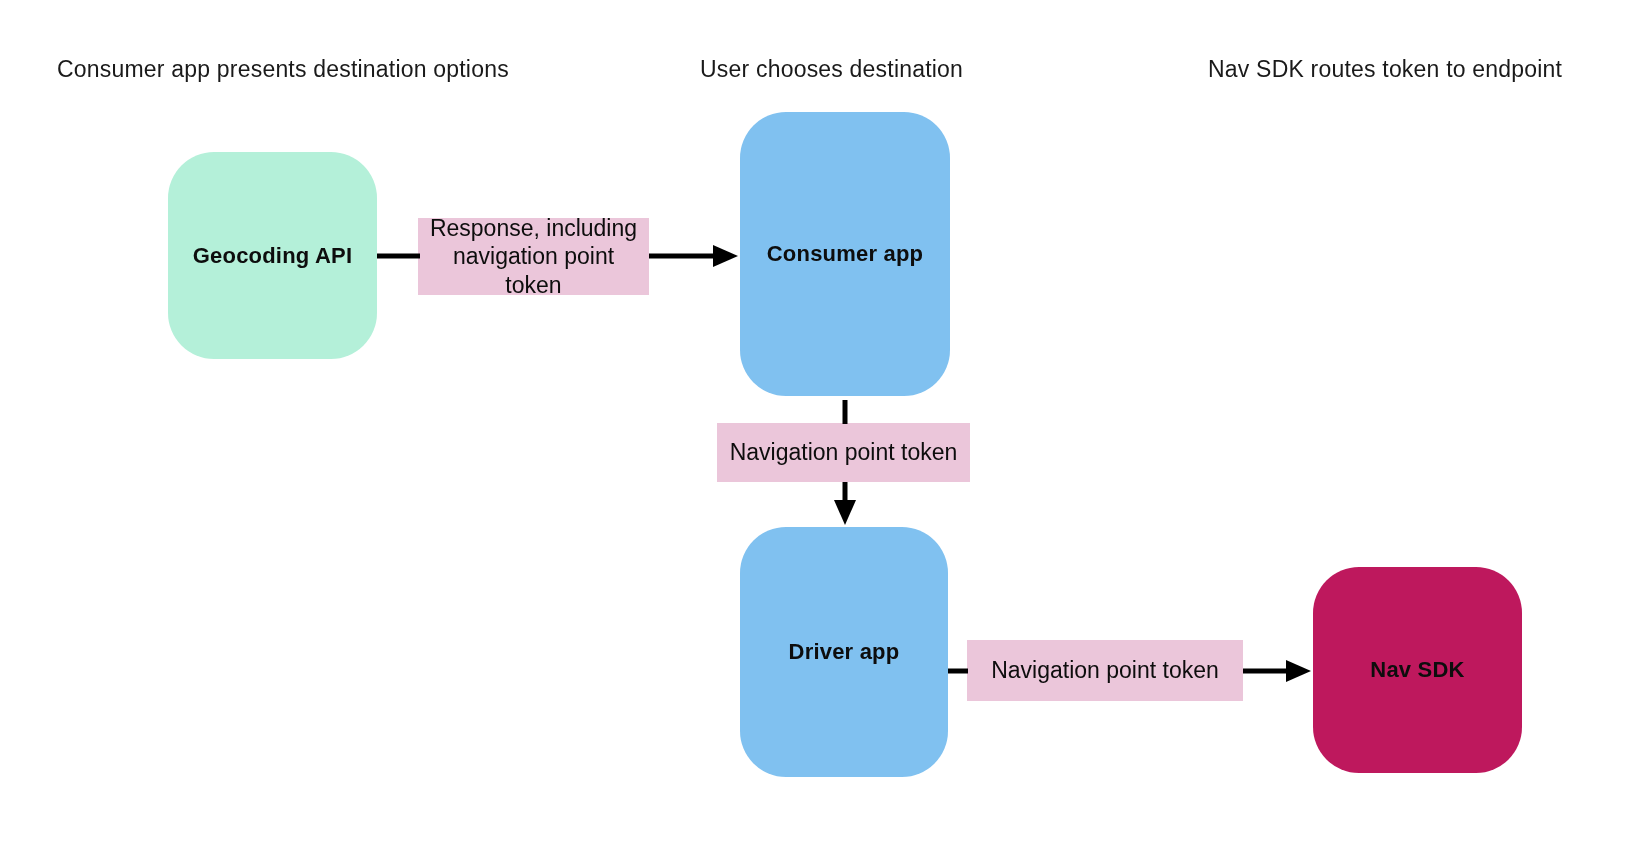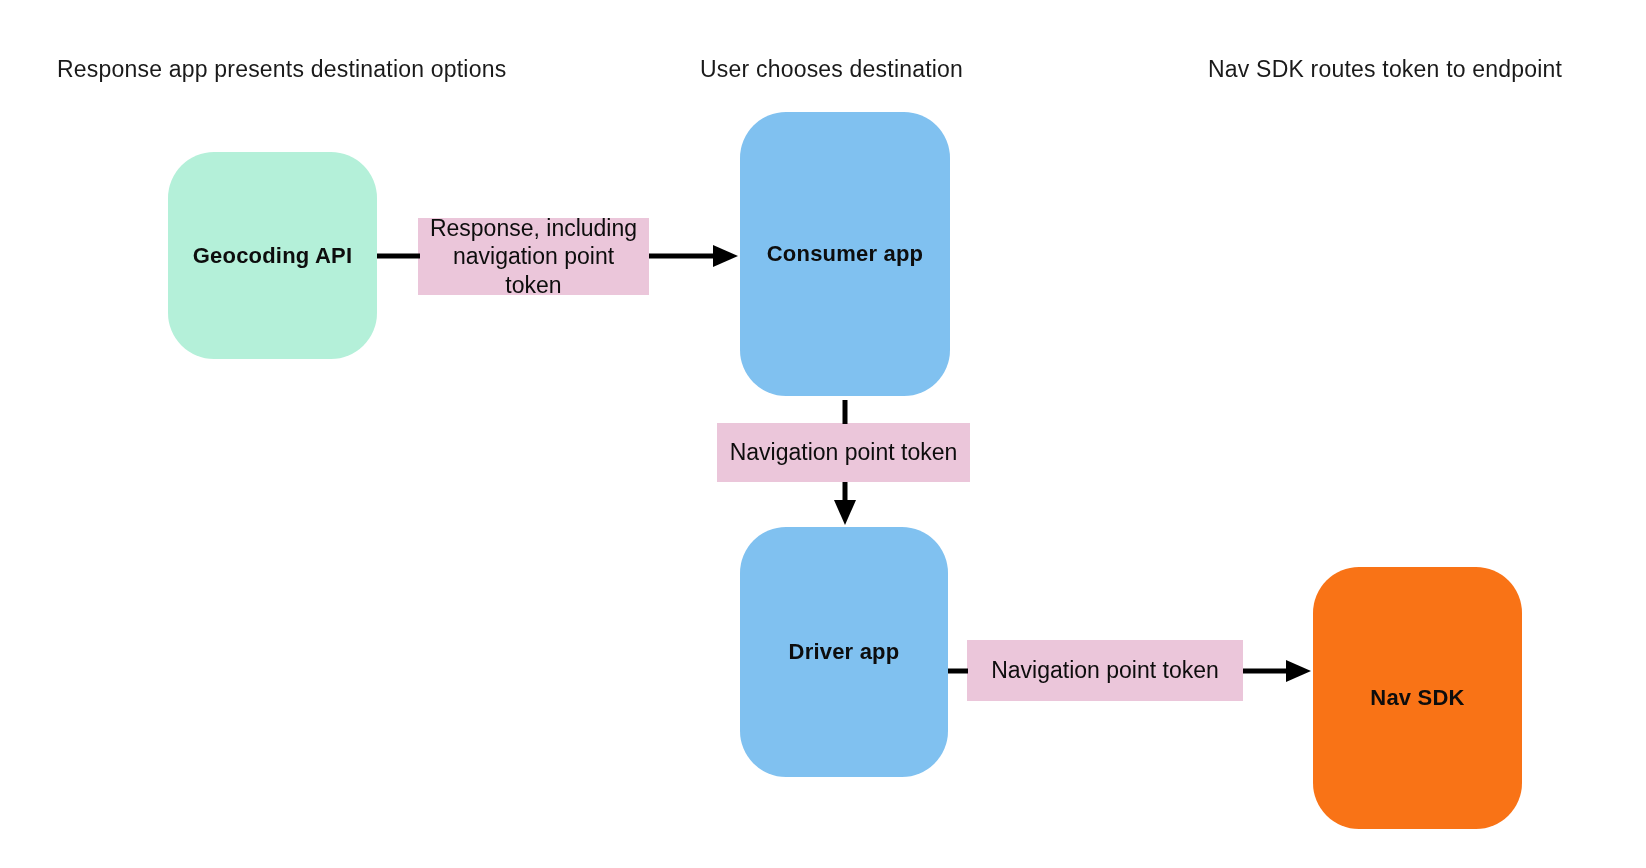--- a/index.html
+++ b/index.html
@@ -57,37 +57,37 @@
     width: 1646px;
     height: 868px;
     pointer-events: none;
   }
 </style>
 </head>
 <body>
 
 <div class="canvas">
 
-  <div class="col-header" style="left:57px; top:56px;">Response app presents destination options</div>
+  <div class="col-header" style="left:57px; top:56px;">Consumer app presents destination options</div>
   <div class="col-header" style="left:700px; top:56px;">User chooses destination</div>
   <div class="col-header" style="left:1208px; top:56px;">Nav SDK routes token to endpoint</div>
 
   <div class="node" style="left: 168px; top: 152px; width: 209px; height: 207px; background-color: rgb(180, 240, 217);">
     <span class="node-label">Geocoding API</span>
   </div>
 
   <div class="node" style="left: 740px; top: 112px; width: 210px; height: 284px; background-color: rgb(128, 193, 240);">
     <span class="node-label">Consumer app</span>
   </div>
 
   <div class="node" style="left: 740px; top: 527px; width: 208px; height: 250px; background-color: rgb(128, 193, 240);">
     <span class="node-label">Driver app</span>
   </div>
 
-  <div class="node" style="left: 1313px; top: 567px; width: 209px; height: 262px; background-color: #f97316;">
+  <div class="node" style="left: 1313px; top: 567px; width: 209px; height: 206px; background-color: #be185d;">
     <span class="node-label">Nav SDK</span>
   </div>
 
   <div class="edge-label" style="left: 418px; top: 218px; width: 231px; height: 77px; background-color: rgb(235, 198, 218);">Response, including navigation point token</div>
 
   <div class="edge-label" style="left: 717px; top: 423px; width: 253px; height: 59px; background-color: rgb(235, 198, 218);">Navigation point token</div>
 
   <div class="edge-label" style="left: 967px; top: 640px; width: 276px; height: 61px; background-color: rgb(235, 198, 218);">Navigation point token</div>
 
   <svg class="arrow-layer" viewBox="0 0 1646 868" xmlns="http://www.w3.org/2000/svg">

